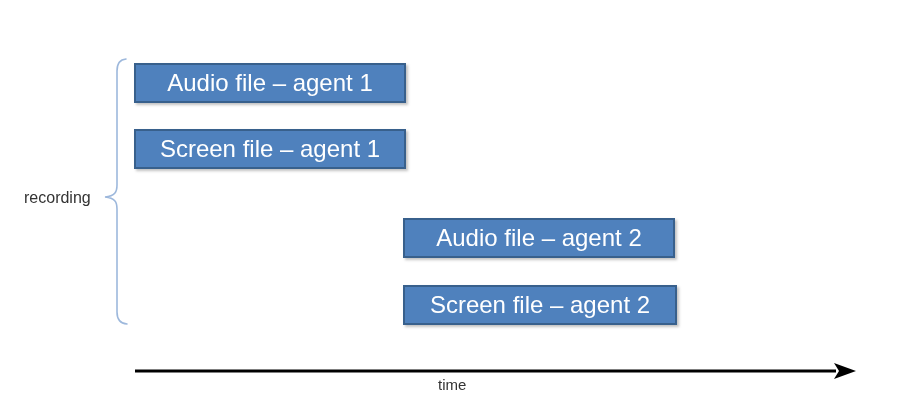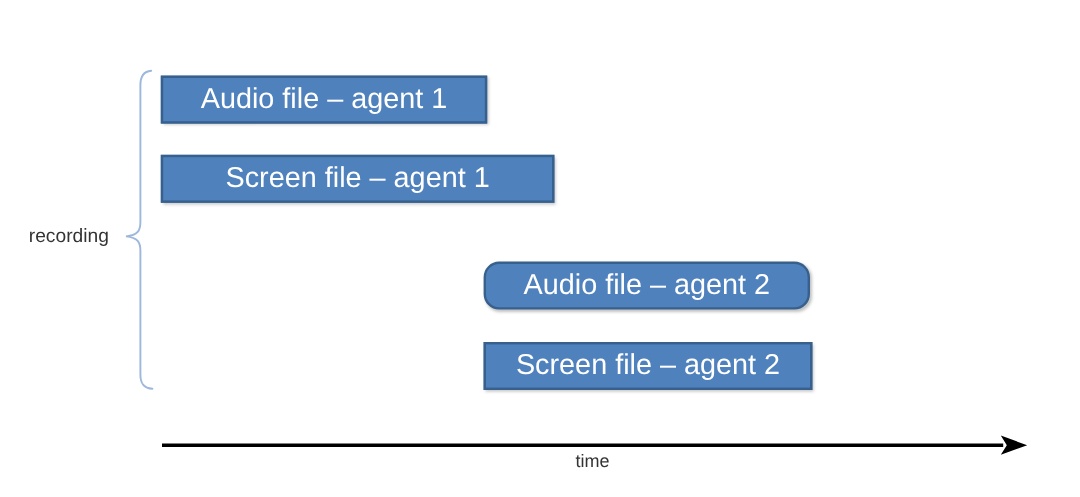--- a/index.html
+++ b/index.html
@@ -53,43 +53,43 @@
     display:flex;
     align-items:center;
     justify-content:center;
   }
   .file-box .box-label{
     color:var(--box-text);
     font-size:24px;
     white-space:nowrap;
   }
   .box-audio-1{left:134px; top:63px;  width:272px;}
-  .box-screen-1{left:134px; top:129px; width:328px;}
-  .box-audio-2{left:403px; top:218px; width:272px;border-radius:13px;}
+  .box-screen-1{left:134px; top:129px; width:272px;}
+  .box-audio-2{left:403px; top:218px; width:272px;}
   .box-screen-2{left:403px; top:285px; width:274px;}
   .axis-svg{
     position:absolute;
     left:130px;
     top:358px;
     width:730px;
     height:28px;
   }
   .axis-line{
     stroke:var(--axis);
     stroke-width:3;
   }
   .axis-head{
     fill:var(--axis);
   }
   .time-label{
     position:absolute;
     left:438px;
     top:376px;
     width:70px;
-    text-align:right;
+    text-align:left;
     font-size:15px;
     color:var(--label-text);
   }
 </style>
 </head>
 <body>
 
 <div class="canvas">
 
   <div class="recording-label">recording</div>

